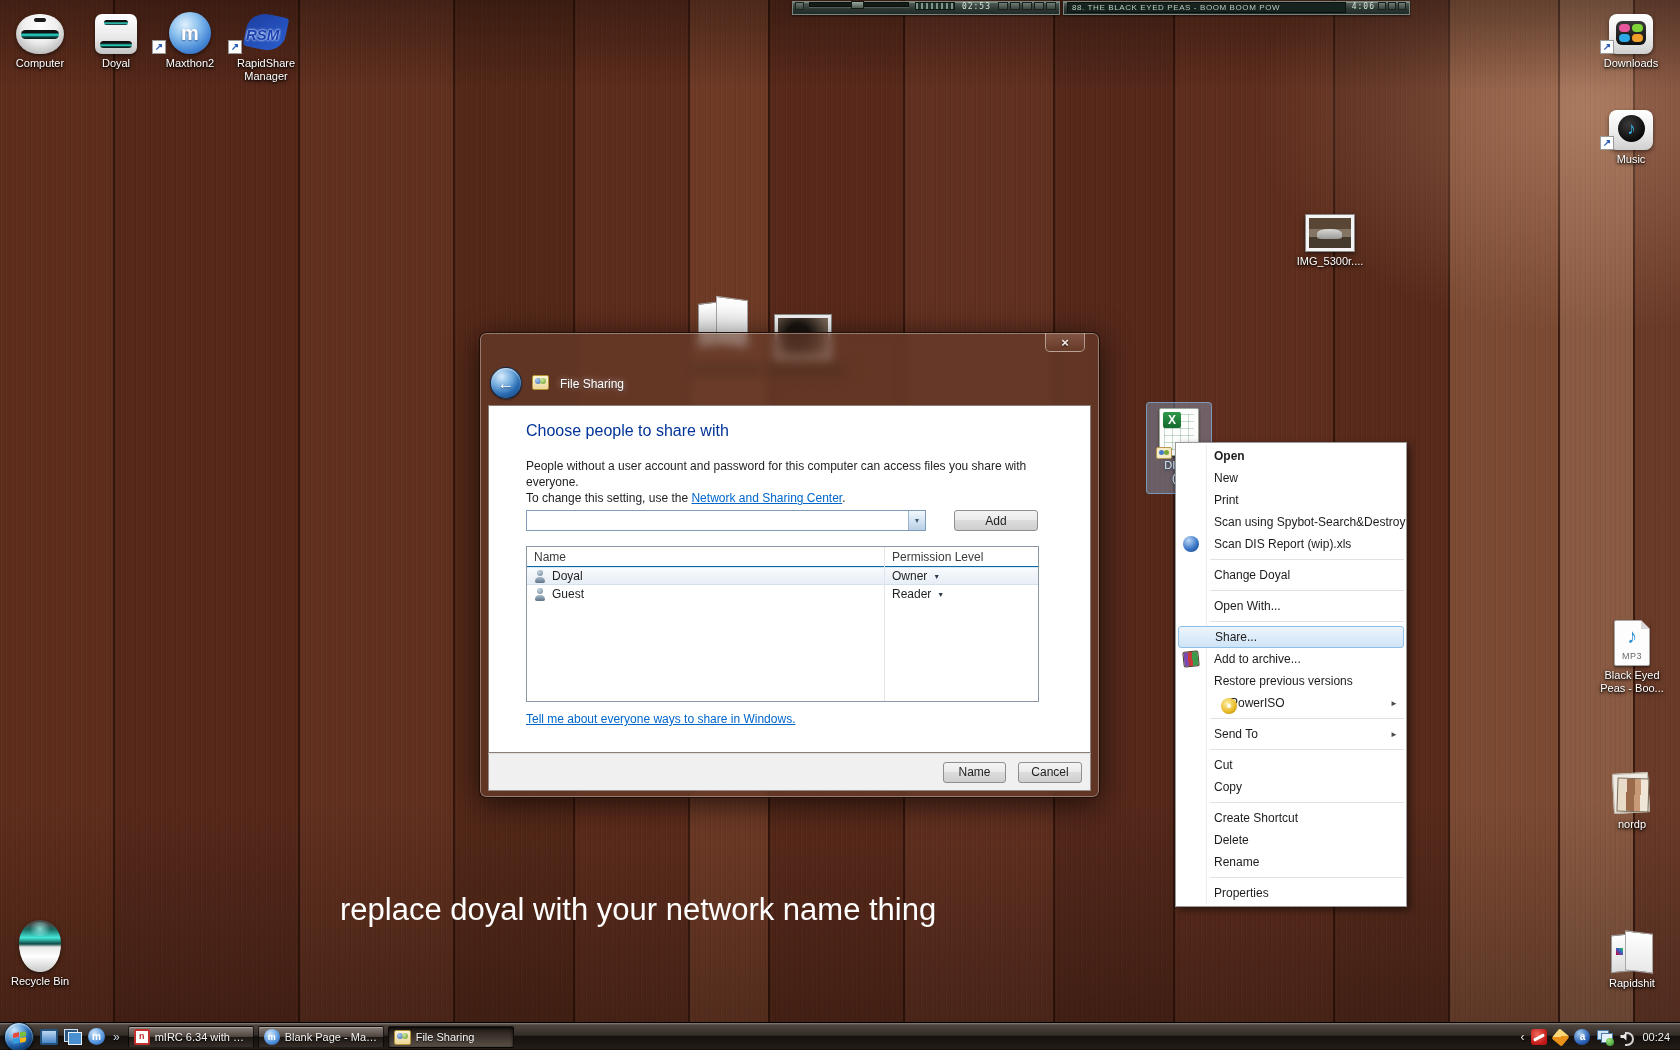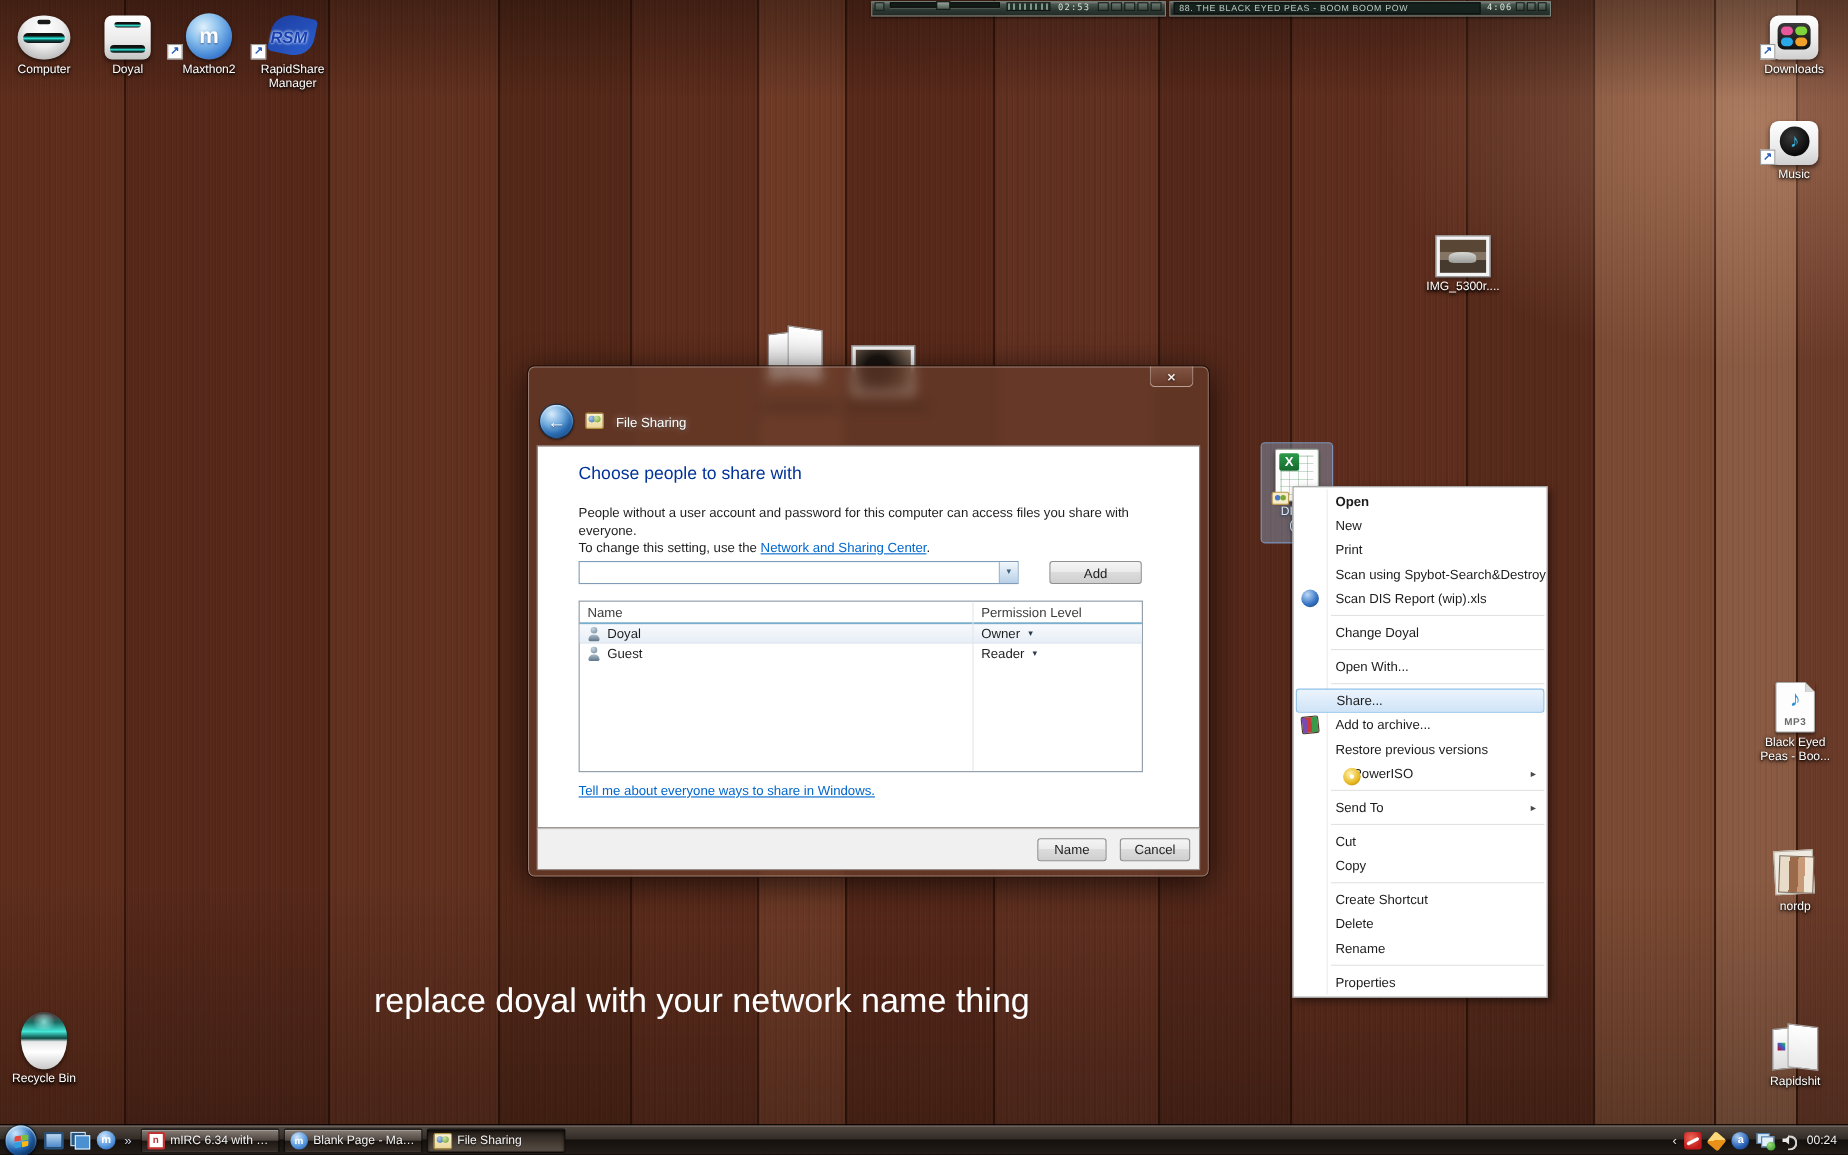--- a/index.html
+++ b/index.html
@@ -71,21 +71,21 @@
   .ic-mu-inner{position:absolute;left:9px;top:5px;width:27px;height:27px;border-radius:50%;background:radial-gradient(circle at 40% 35%,#3a3a3a,#0a0a0a 70%);
     display:flex;align-items:center;justify-content:center;color:#38b8ea;font-size:17px}
 
   .ic-photo{width:50px;height:38px;background:#f4f4f4;border:1px solid #8a8a8a;padding:3px;box-shadow:0 2px 4px rgba(0,0,0,.5)}
   .ic-photo .ph{width:100%;height:100%;position:relative;background:linear-gradient(180deg,#5a4634 0 38%,#837463 38% 62%,#46392d 62%)}
   .ic-photo .car{position:absolute;left:18%;top:38%;width:60%;height:32%;border-radius:45% 45% 20% 20%;background:linear-gradient(180deg,#d8d8d4,#9a9a96)}
 
   .ic-mp3{width:36px;height:46px;background:#fdfdfd;border:1px solid #a8a8a8;border-radius:2px;position:relative;box-shadow:0 2px 3px rgba(0,0,0,.45)}
   .ic-mp3 .fold{position:absolute;right:-1px;top:-1px;width:0;height:0;border-left:9px solid #d8d8d8;border-top:9px solid #6a3a28}
   .ic-mp3 .note{position:absolute;left:0;right:0;top:4px;text-align:center;font-size:20px;color:#2a8fd4}
-  .ic-mp3 .mp3t{position:absolute;left:0;right:0;bottom:4px;text-align:center;font-size:9px;font-weight:bold;color:#6a6a6a;letter-spacing:.5px}
+  .ic-mp3 .mp3t{position:absolute;left:0;right:0;bottom:4px;text-align:center;font-size:9px;font-weight:normal;color:#6a6a6a;letter-spacing:.5px}
 
   .ic-nordp{width:46px;height:42px;position:relative}
   .ic-nordp .back{position:absolute;left:4px;top:0;width:36px;height:40px;background:#efeae2;border:1px solid #b8b0a4;transform:rotate(-3deg)}
   .ic-nordp .front{position:absolute;left:8px;top:5px;width:32px;height:34px;background:linear-gradient(90deg,#e8dcc8 0 28%,#9a6a4a 28% 55%,#c89a78 55% 75%,#efe6d8 75%);border:1px solid #7a6a58;transform:rotate(2deg)}
 
   .ic-openfolder{width:46px;height:42px;position:relative}
   .ic-openfolder .p1{position:absolute;left:2px;top:2px;width:26px;height:38px;background:linear-gradient(180deg,#fff,#dcdcdc);border:1px solid #9a9a9a;transform:skewY(-6deg)}
   .ic-openfolder .p2{position:absolute;left:16px;top:0;width:28px;height:40px;background:linear-gradient(180deg,#ffffff,#e8e8e8);border:1px solid #a8a8a8;transform:skewY(7deg)}
   .ic-openfolder .px{position:absolute;left:7px;top:16px;width:7px;height:7px;background:linear-gradient(45deg,#c03,#36c 60%,#3c3)}
 

